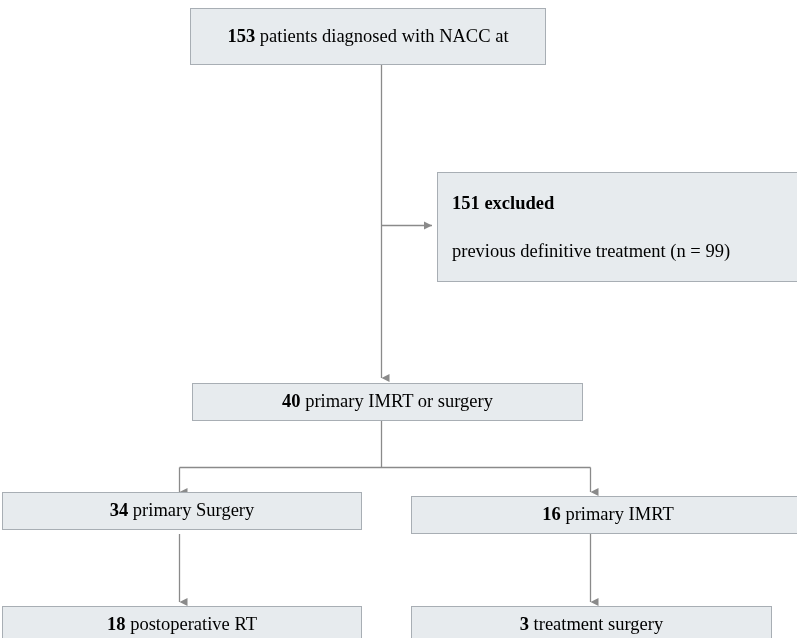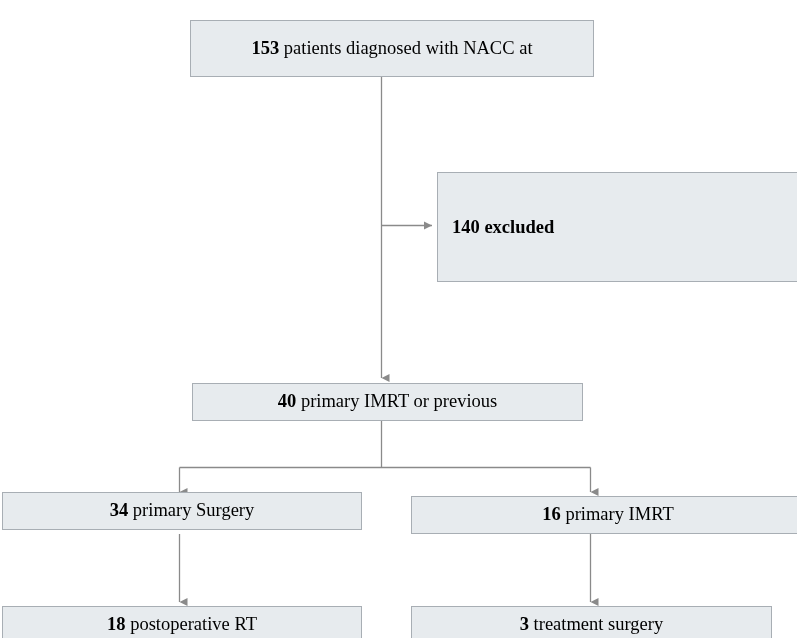--- a/index.html
+++ b/index.html
@@ -47,21 +47,21 @@
     padding-left: 14px;
     justify-content: space-around;
   }
   .node .line {
     white-space: nowrap;
   }
   .node .num {
     font-weight: bold;
   }
   
-  #node-total      { left: 190px; top: 20px;   width: 404px; height: 57px; }
+  #node-total      { left: 190px; top: 8px;   width: 356px; height: 57px; }
   #node-excluded   { left: 437px; top: 172px; width: 362px; height: 110px;
                      font-size: 18.5px; line-height: 1.0; padding-top: 6px; padding-bottom: 6px; }
   #node-primary    { left: 192px; top: 383px; width: 391px; height: 38px; }
   #node-surgery    { left: 2px;   top: 492px; width: 360px; height: 38px; }
   #node-imrt       { left: 411px; top: 496px; width: 394px; height: 38px; }
   #node-postop     { left: 2px;   top: 606px; width: 360px; height: 38px; }
   #node-subsequent { left: 411px; top: 606px; width: 361px; height: 38px; }
 </style>
 </head>
 <body>
@@ -90,25 +90,26 @@
     <line x1="179.5" y1="534" x2="179.5" y2="602" stroke="#8a8a8a" stroke-width="1.3" marker-end="url(#arrowdown)"></line>
 
     <line x1="590.5" y1="534" x2="590.5" y2="602" stroke="#8a8a8a" stroke-width="1.3" marker-end="url(#arrowdown)"></line>
   </svg>
 
   <div class="node" id="node-total">
     <div class="line"><span class="num">153</span><span> patients diagnosed with NACC at</span></div>
   </div>
 
   <div class="node left-align" id="node-excluded">
-    <div class="line"><span class="num">140 excluded</span></div>
+    <div class="line"><span class="num">151 excluded</span></div>
+    <div class="line"><span>previous definitive treatment (n = 99)</span></div>
   </div>
 
   <div class="node" id="node-primary">
-    <div class="line"><span class="num">40</span><span> primary IMRT or previous</span></div>
+    <div class="line"><span class="num">40</span><span> primary IMRT or surgery</span></div>
   </div>
 
   <div class="node" id="node-surgery">
     <div class="line"><span class="num">34</span><span> primary Surgery</span></div>
   </div>
 
   <div class="node" id="node-imrt">
     <div class="line"><span class="num">16</span><span> primary IMRT</span></div>
   </div>
 

